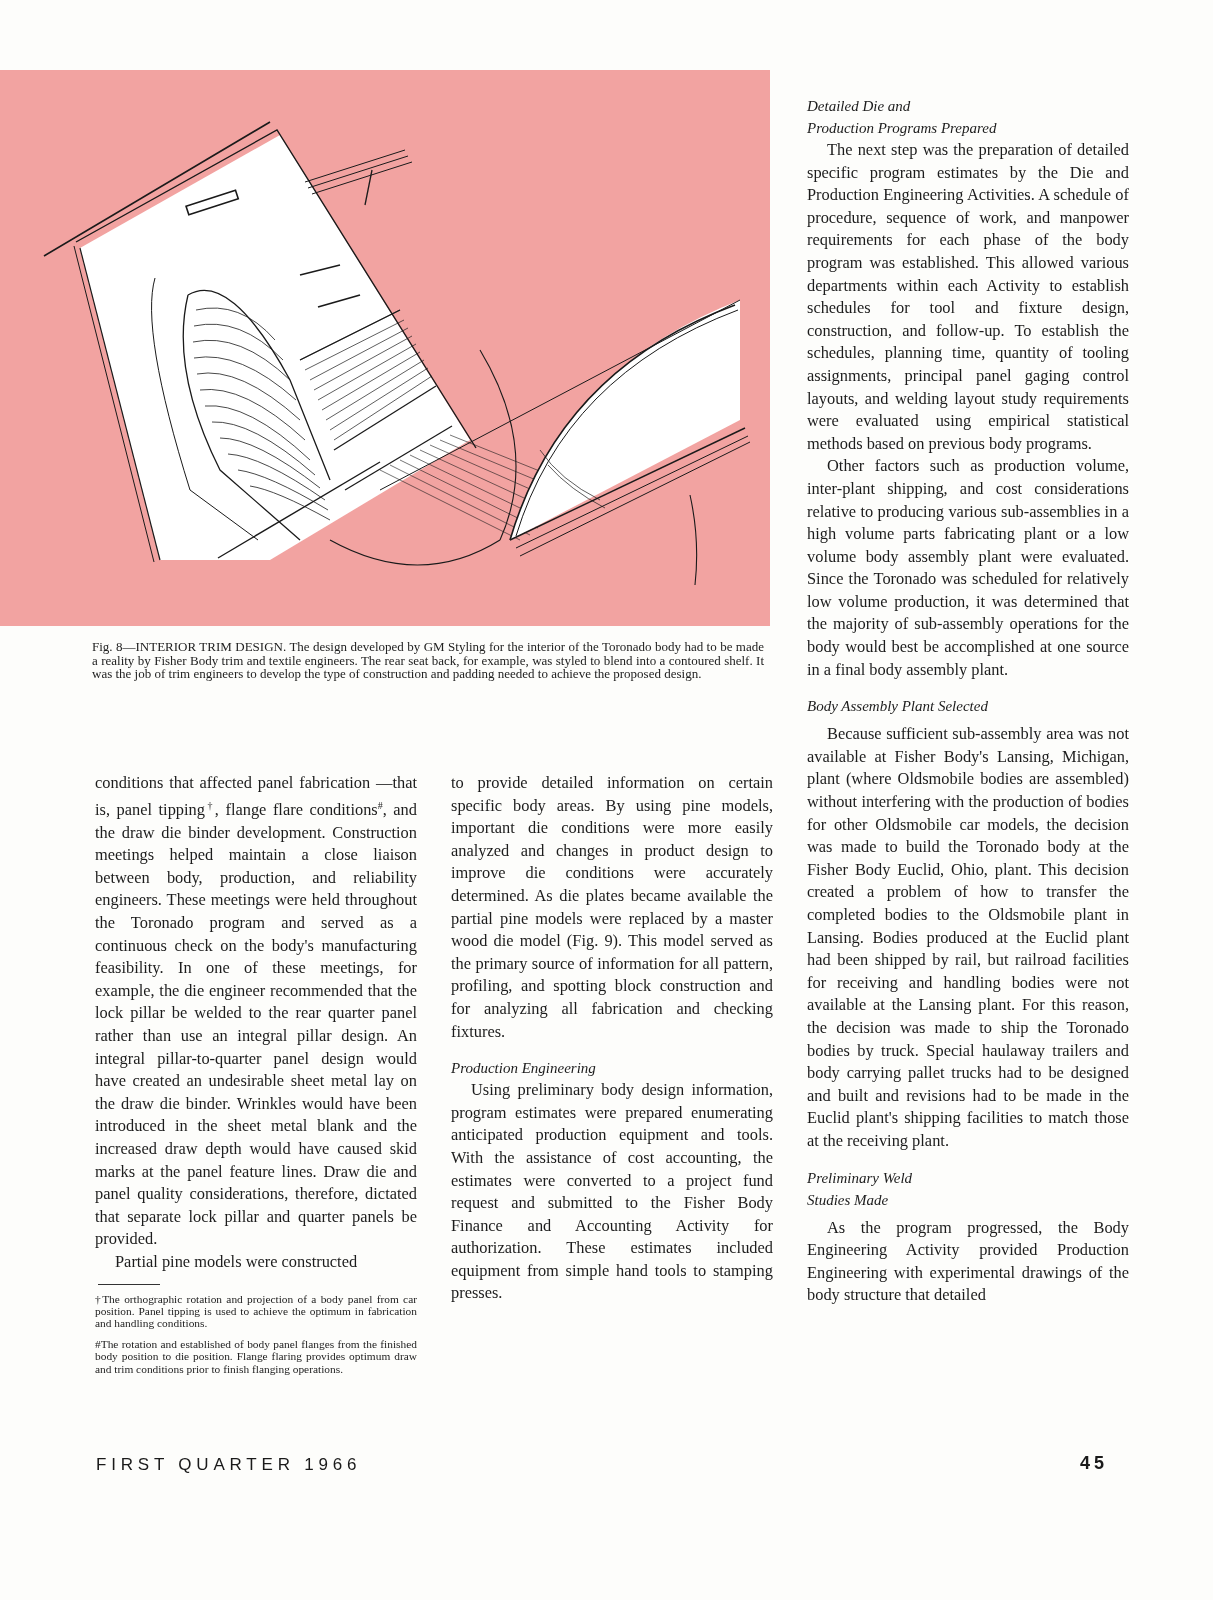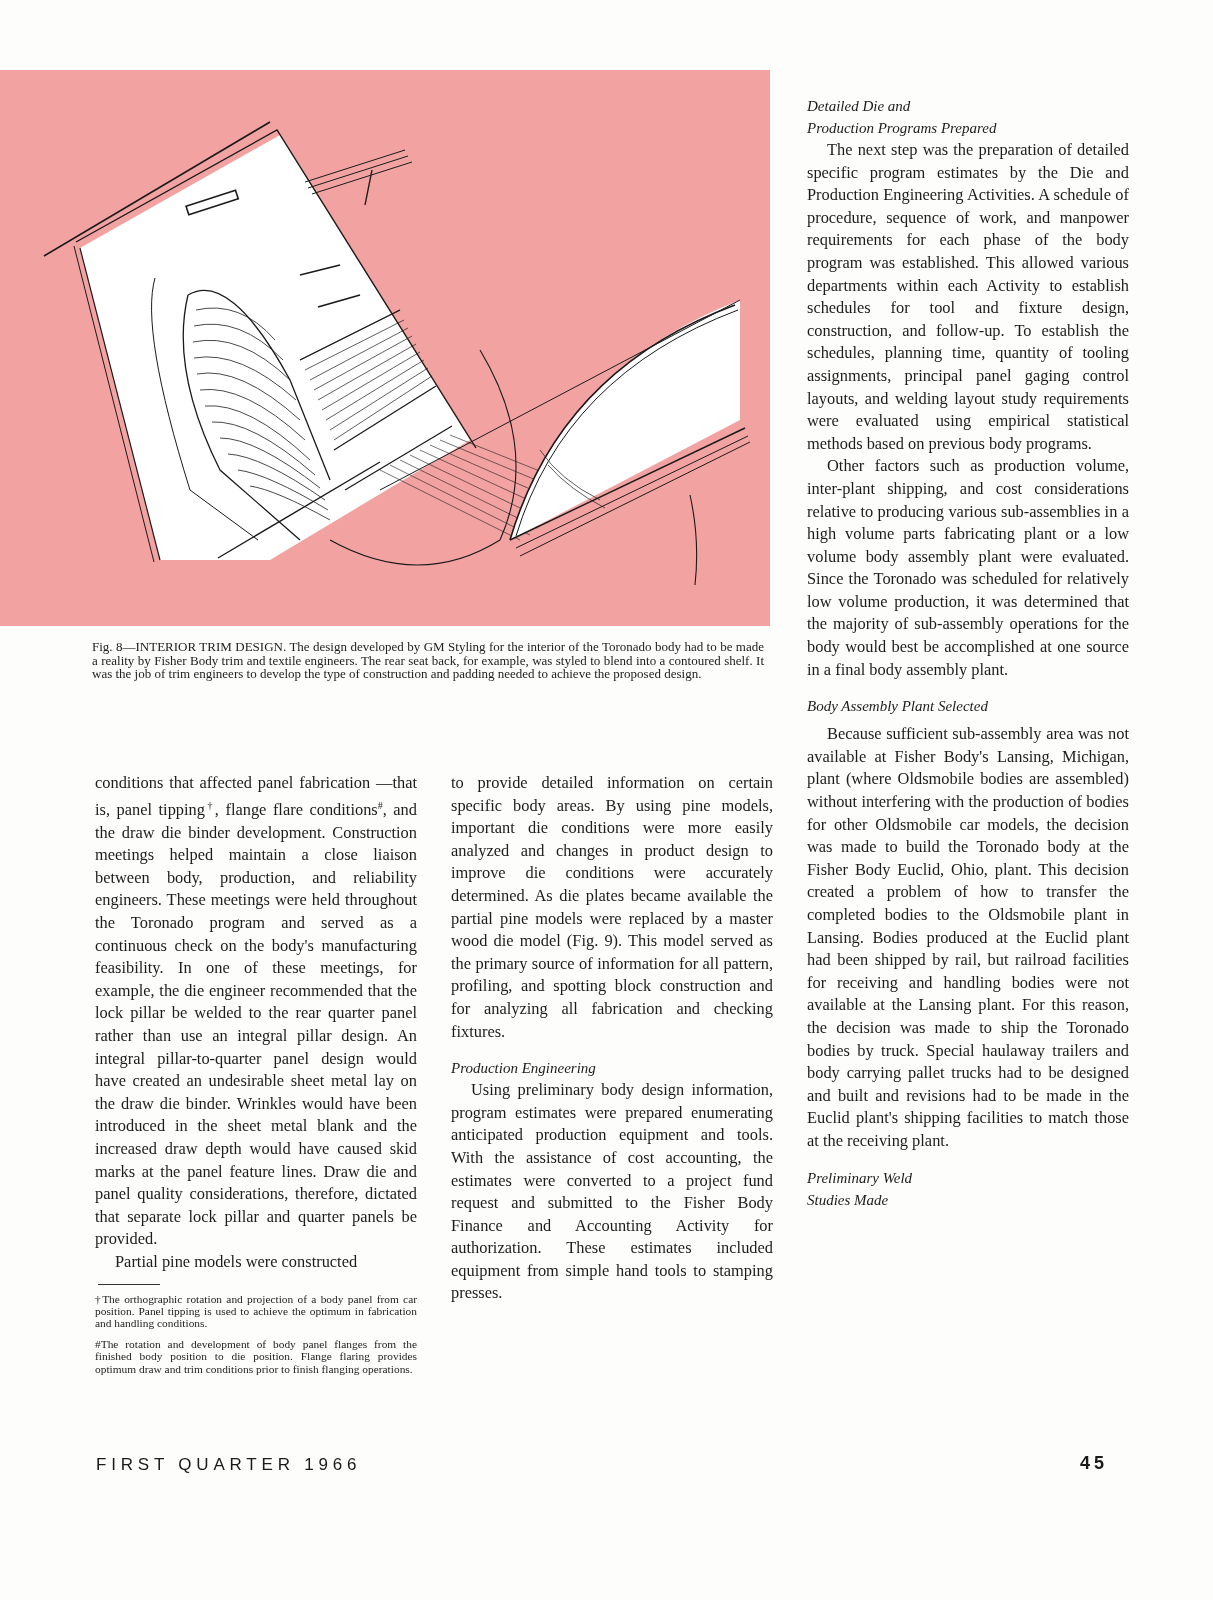--- a/index.html
+++ b/index.html
@@ -119,32 +119,33 @@
   </svg>
 </div>
 
 <div class="caption">Fig. 8—INTERIOR TRIM DESIGN. The design developed by GM Styling for the interior of the Toronado body had to be made a reality by Fisher Body trim and textile engineers. The rear seat back, for example, was styled to blend into a contoured shelf. It was the job of trim engineers to develop the type of construction and padding needed to achieve the proposed design.</div>
 
 <div class="col c1">
   <p><span>conditions that affected panel fabrication —that is, panel tipping</span><sup style="font-size:10px">†</sup><span>, flange flare conditions</span><sup style="font-size:10px">#</sup><span>, and the draw die binder development. Construction meetings helped maintain a close liaison between body, production, and reliability engineers. These meetings were held throughout the Toronado program and served as a continuous check on the body's manufacturing feasibility. In one of these meetings, for example, the die engineer recommended that the lock pillar be welded to the rear quarter panel rather than use an integral pillar design. An integral pillar-to-quarter panel design would have created an undesirable sheet metal lay on the draw die binder. Wrinkles would have been introduced in the sheet metal blank and the increased draw depth would have caused skid marks at the panel feature lines. Draw die and panel quality considerations, therefore, dictated that separate lock pillar and quarter panels be provided.</span></p>
   <p class="indent">Partial pine models were constructed</p>
   <div class="fn-rule"></div>
   <p class="footnote">†The orthographic rotation and projection of a body panel from car position. Panel tipping is used to achieve the optimum in fabrication and handling conditions.</p>
-  <p class="footnote">#The rotation and development of body panel flanges from the finished body position to die position. Flange flaring provides optimum draw and trim conditions prior to finish flanging operations.</p>
+  <p class="footnote">#The rotation and established of body panel flanges from the finished body position to die position. Flange flaring provides optimum draw and trim conditions prior to finish flanging operations.</p>
 </div>
 
 <div class="col c2">
   <p>to provide detailed information on certain specific body areas. By using pine models, important die conditions were more easily analyzed and changes in product design to improve die conditions were accurately determined. As die plates became available the partial pine models were replaced by a master wood die model (Fig. 9). This model served as the primary source of information for all pattern, profiling, and spotting block construction and for analyzing all fabrication and checking fixtures.</p>
   <h3 class="gap-h">Production Engineering</h3>
   <p class="indent">Using preliminary body design information, program estimates were prepared enumerating anticipated production equipment and tools. With the assistance of cost accounting, the estimates were converted to a project fund request and submitted to the Fisher Body Finance and Accounting Activity for authorization. These estimates included equipment from simple hand tools to stamping presses.</p>
 </div>
 
 <div class="col c3">
   <h3><span>Detailed Die and</span><br><span>Production Programs Prepared</span></h3>
   <p class="indent">The next step was the preparation of detailed specific program estimates by the Die and Production Engineering Activities. A schedule of procedure, sequence of work, and manpower requirements for each phase of the body program was established. This allowed various departments within each Activity to establish schedules for tool and fixture design, construction, and follow-up. To establish the schedules, planning time, quantity of tooling assignments, principal panel gaging control layouts, and welding layout study requirements were evaluated using empirical statistical methods based on previous body programs.</p>
   <p class="indent">Other factors such as production volume, inter-plant shipping, and cost considerations relative to producing various sub-assemblies in a high volume parts fabricating plant or a low volume body assembly plant were evaluated. Since the Toronado was scheduled for relatively low volume production, it was determined that the majority of sub-assembly operations for the body would best be accomplished at one source in a final body assembly plant.</p>
   <h3 class="gap-h">Body Assembly Plant Selected</h3>
   <p class="indent after-h">Because sufficient sub-assembly area was not available at Fisher Body's Lansing, Michigan, plant (where Oldsmobile bodies are assembled) without interfering with the production of bodies for other Oldsmobile car models, the decision was made to build the Toronado body at the Fisher Body Euclid, Ohio, plant. This decision created a problem of how to transfer the completed bodies to the Oldsmobile plant in Lansing. Bodies produced at the Euclid plant had been shipped by rail, but railroad facilities for receiving and handling bodies were not available at the Lansing plant. For this reason, the decision was made to ship the Toronado bodies by truck. Special haulaway trailers and body carrying pallet trucks had to be designed and built and revisions had to be made in the Euclid plant's shipping facilities to match those at the receiving plant.</p>
   <h3 class="gap-h"><span>Preliminary Weld</span><br><span>Studies Made</span></h3>
+  <p class="indent after-h">As the program progressed, the Body Engineering Activity provided Production Engineering with experimental drawings of the body structure that detailed</p>
 </div>
 
 <div class="footer-left">FIRST QUARTER 1966</div>
 <div class="footer-right">45</div>
 
 </body></html>

